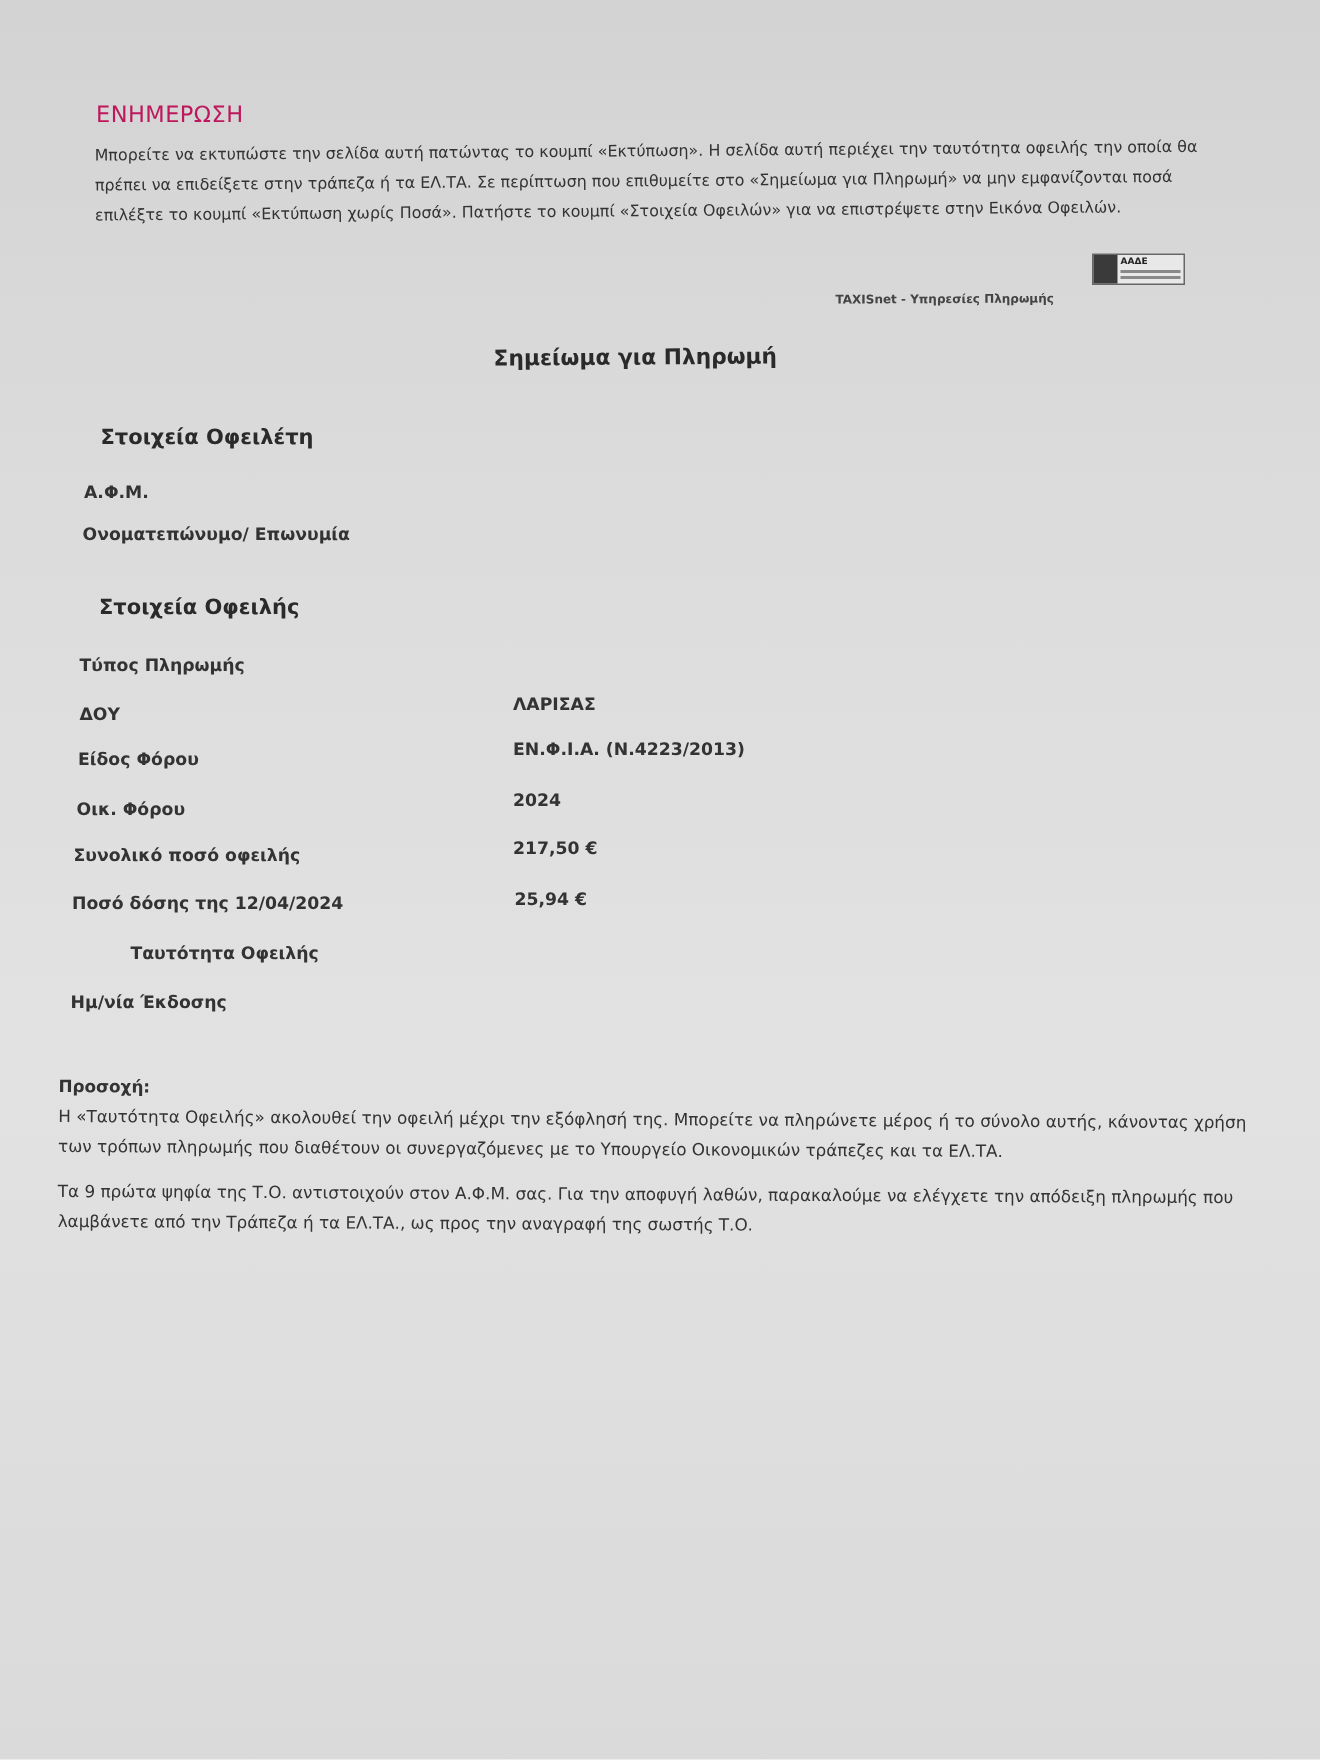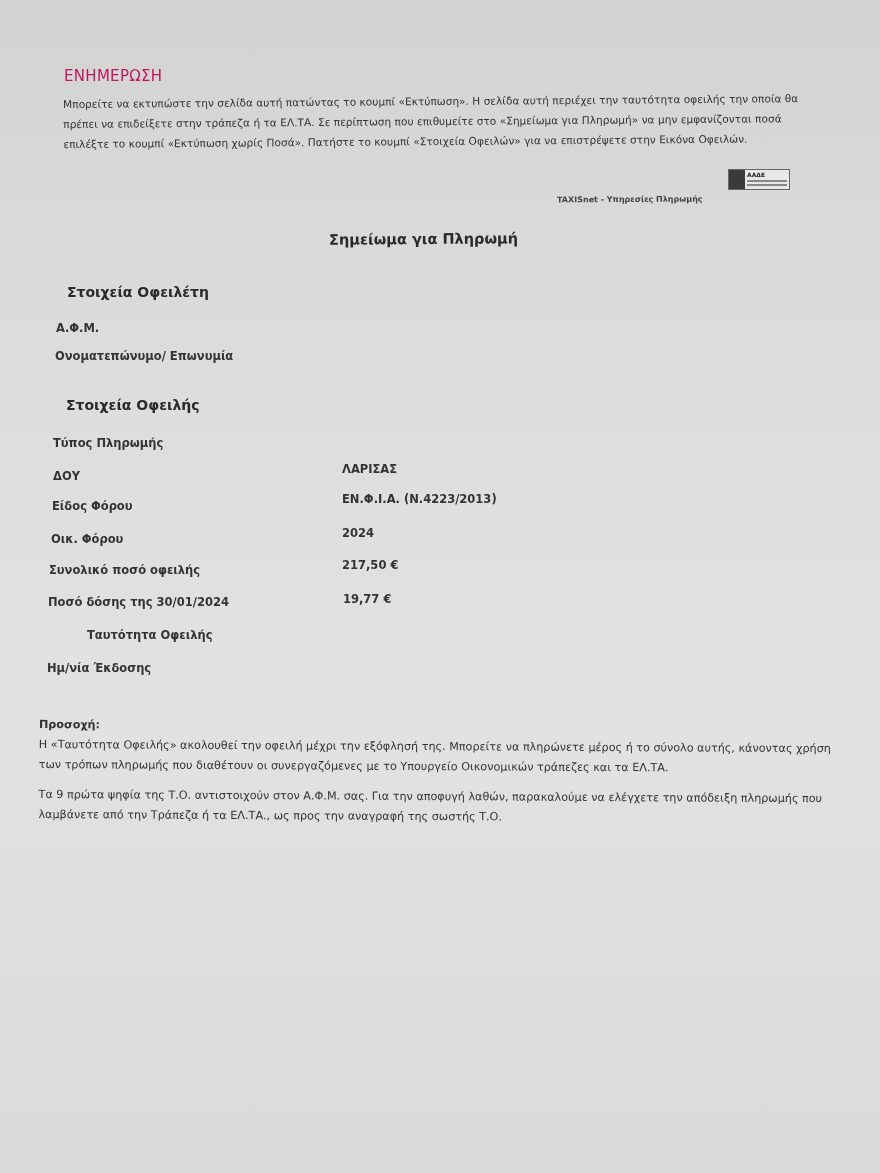--- a/index.html
+++ b/index.html
@@ -84,22 +84,22 @@
 
   <div class="lbl" style="left:52px;top:499px;">Είδος Φόρου</div>
   <div class="val" style="left:342px;top:492px;">ΕΝ.Φ.Ι.Α. (Ν.4223/2013)</div>
 
   <div class="lbl" style="left:51px;top:532px;">Οικ. Φόρου</div>
   <div class="val" style="left:342px;top:526px;">2024</div>
 
   <div class="lbl" style="left:49px;top:563px;">Συνολικό ποσό οφειλής</div>
   <div class="val" style="left:342px;top:558px;">217,50 €</div>
 
-  <div class="lbl" style="left:48px;top:595px;">Ποσό δόσης της 30/01/2024</div>
-  <div class="val" style="left:343px;top:592px;">19,77 €</div>
+  <div class="lbl" style="left:48px;top:595px;">Ποσό δόσης της 12/04/2024</div>
+  <div class="val" style="left:343px;top:592px;">25,94 €</div>
 
   <div class="lbl" style="left:47px;top:628px;margin-left:40px;">Ταυτότητα Οφειλής</div>
   <div class="lbl" style="left:47px;top:661px;">Ημ/νία Έκδοσης</div>
 
   <div class="notice">
     <div class="head">Προσοχή:</div>
     <p>Η «Ταυτότητα Οφειλής» ακολουθεί την οφειλή μέχρι την εξόφλησή της. Μπορείτε να πληρώνετε μέρος ή το σύνολο αυτής, κάνοντας χρήση των τρόπων πληρωμής που διαθέτουν οι συνεργαζόμενες με το Υπουργείο Οικονομικών τράπεζες και τα ΕΛ.ΤΑ.</p>
     <p>Τα 9 πρώτα ψηφία της Τ.Ο. αντιστοιχούν στον Α.Φ.Μ. σας. Για την αποφυγή λαθών, παρακαλούμε να ελέγχετε την απόδειξη πληρωμής που λαμβάνετε από την Τράπεζα ή τα ΕΛ.ΤΑ., ως προς την αναγραφή της σωστής Τ.Ο.</p>
   </div>
 

